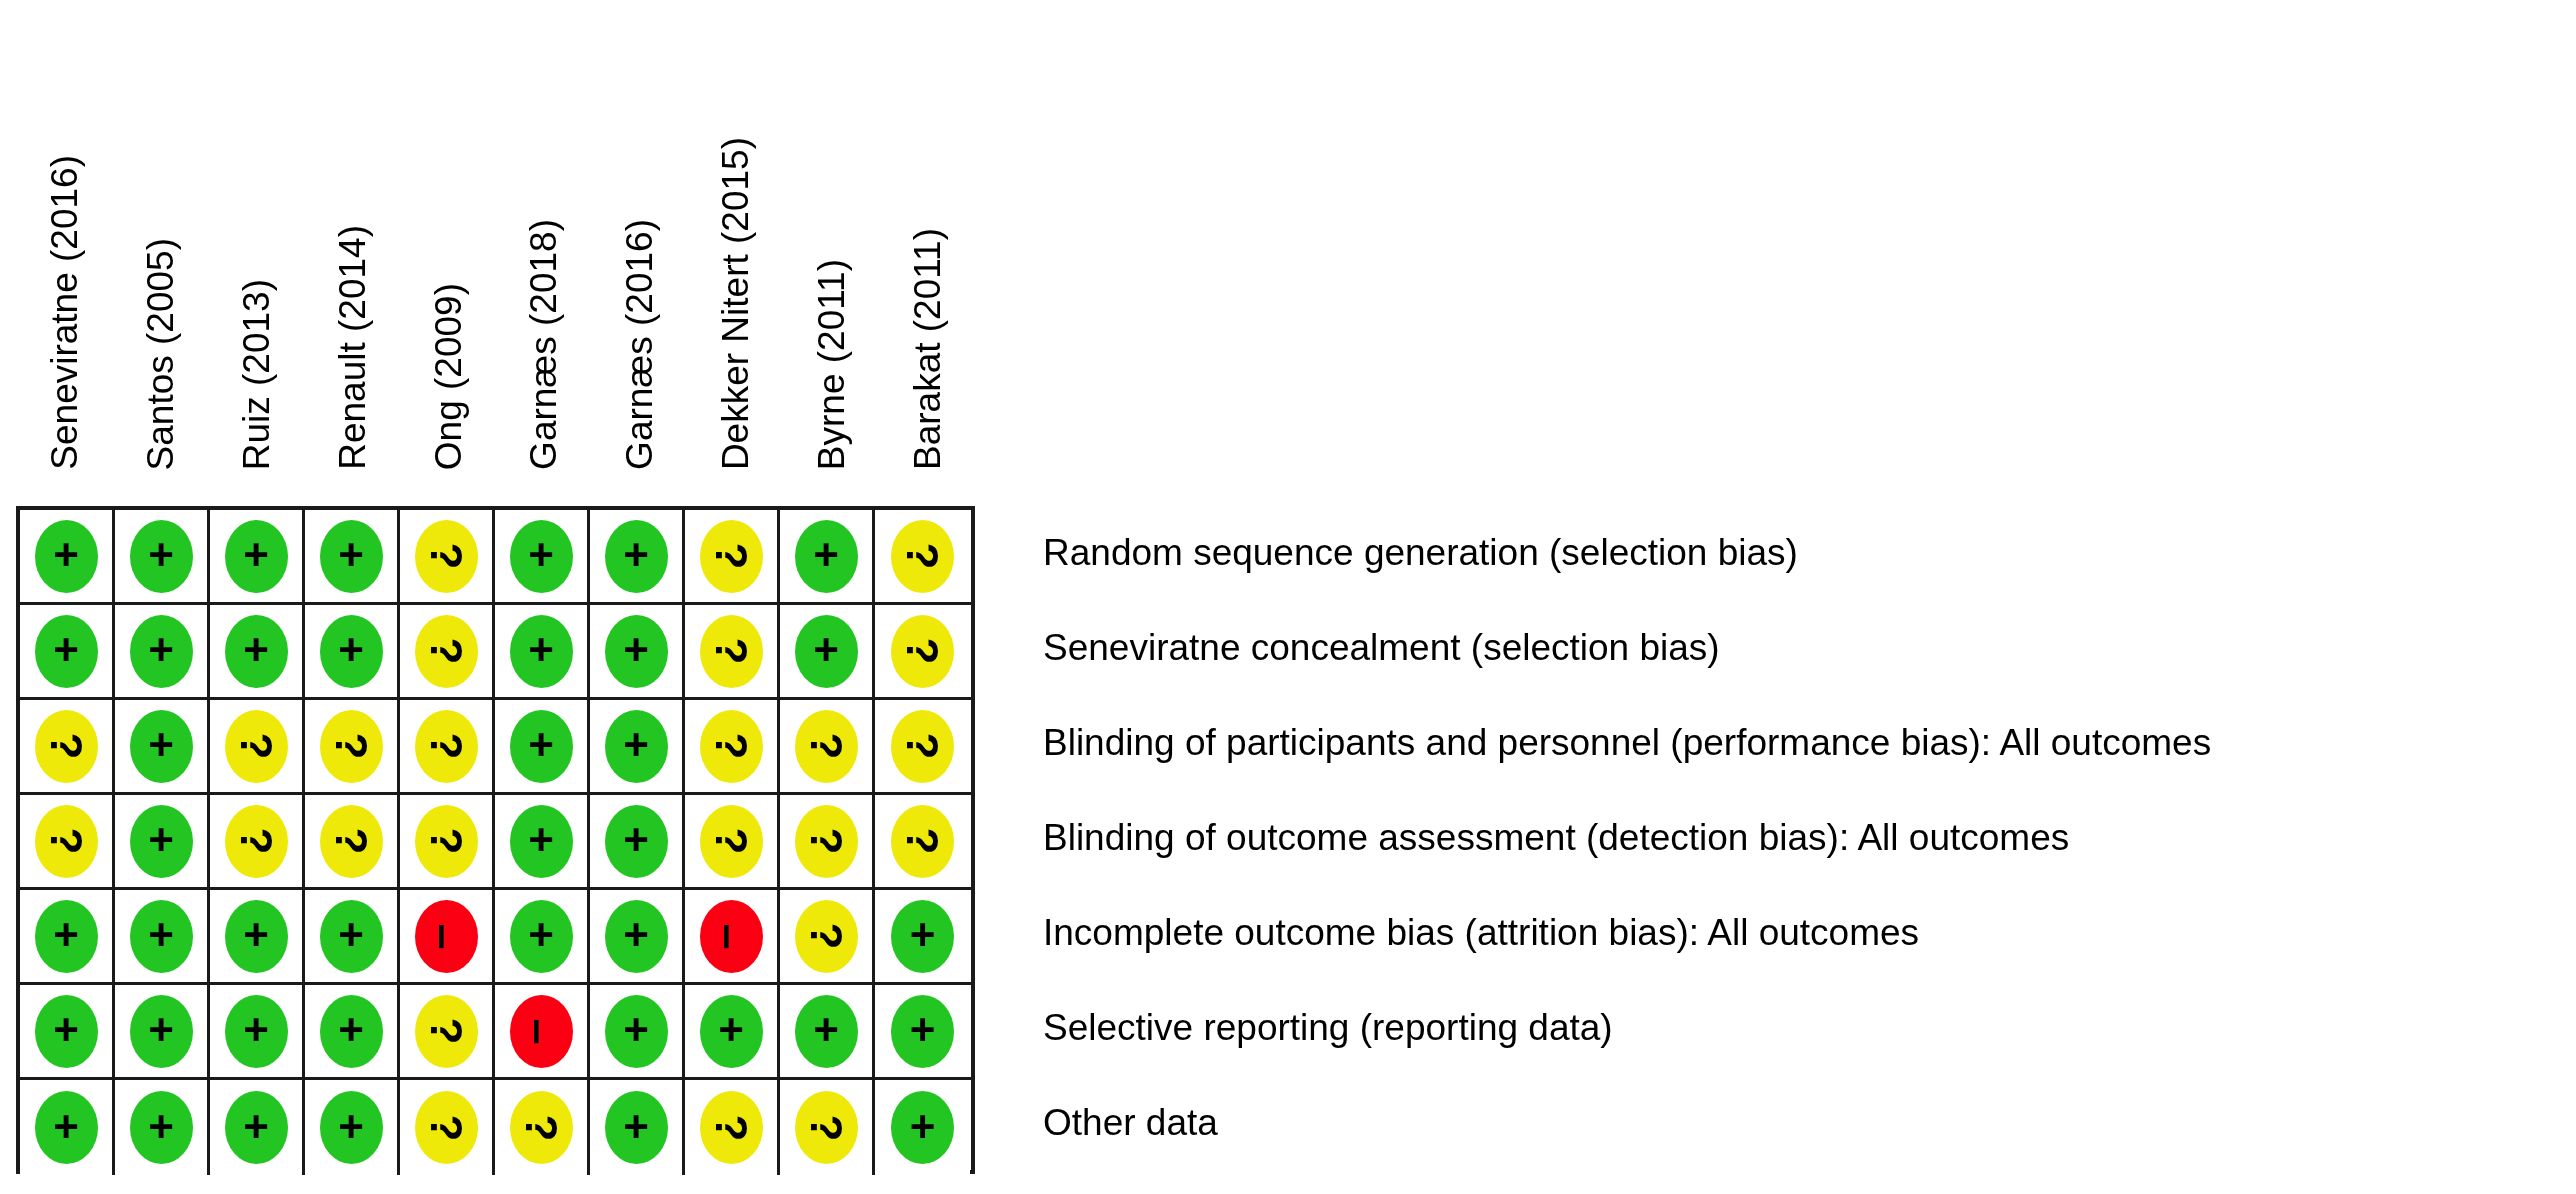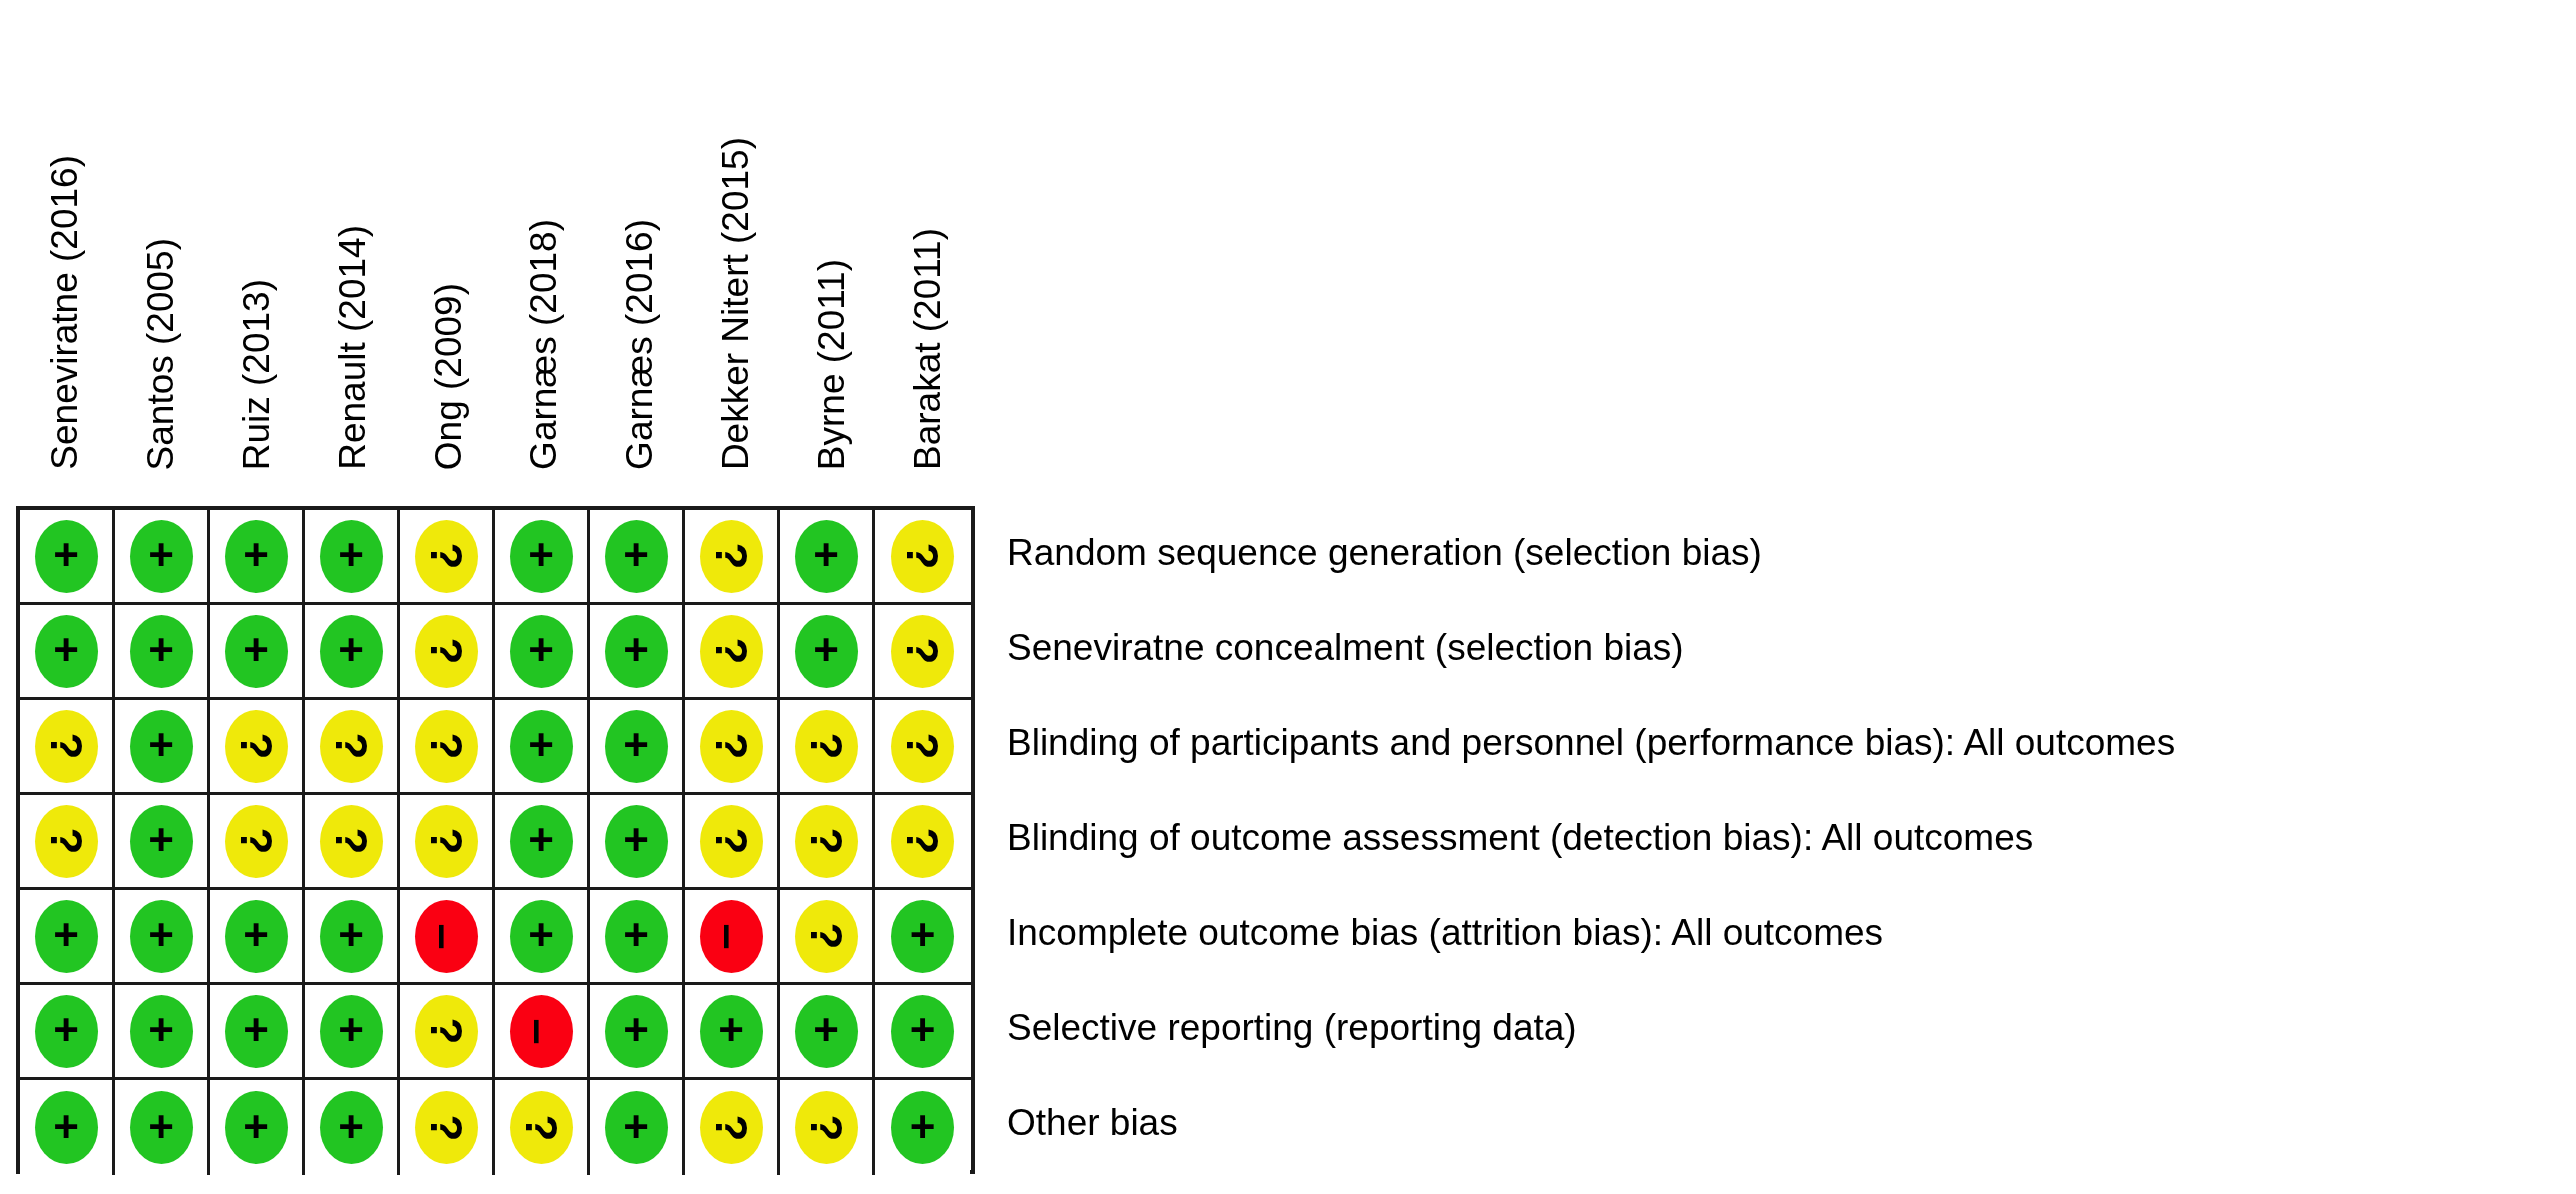--- a/index.html
+++ b/index.html
@@ -131,20 +131,21 @@
   }
   .row-label {
     height: 95px;
     display: flex;
     align-items: center;
     font-size: 37px;
     line-height: 1.1;
     white-space: nowrap;
     color: #000000;
     font-family: "Liberation Sans", sans-serif;
+    margin-left: 36px;
   }
 </style>
 </head>
 <body>
 
 <div id="figure">
 
   <div id="header-row">
       <div class="col-header" style="left: 0px;">
         <span class="col-header-text">Seneviratne (2016)</span>
@@ -545,17 +546,17 @@
       </div>
     </div>
 
   <div id="row-labels">
       <div class="row-label">Random sequence generation (selection bias)</div>
       <div class="row-label">Seneviratne concealment (selection bias)</div>
       <div class="row-label">Blinding of participants and personnel (performance bias): All outcomes</div>
       <div class="row-label">Blinding of outcome assessment (detection bias): All outcomes</div>
       <div class="row-label">Incomplete outcome bias (attrition bias): All outcomes</div>
       <div class="row-label">Selective reporting (reporting data)</div>
-      <div class="row-label">Other bias</div>
+      <div class="row-label">Other data</div>
     </div>
 
 </div>
 
 
 </body></html>

